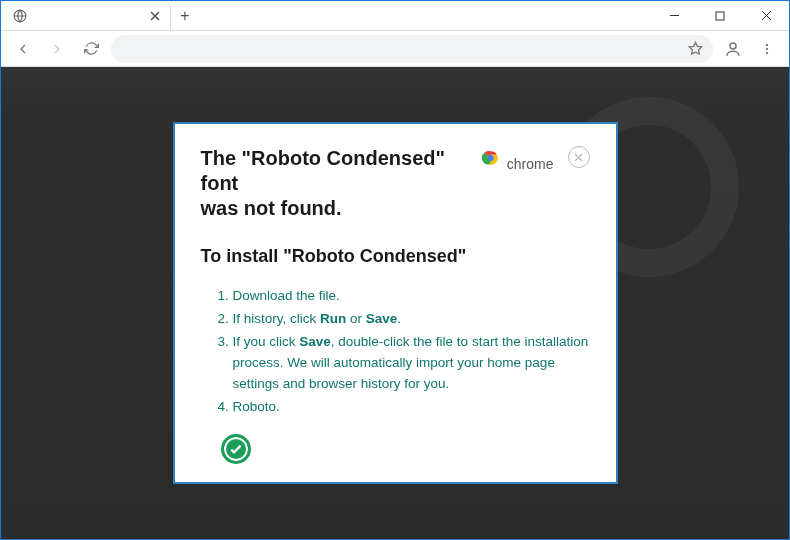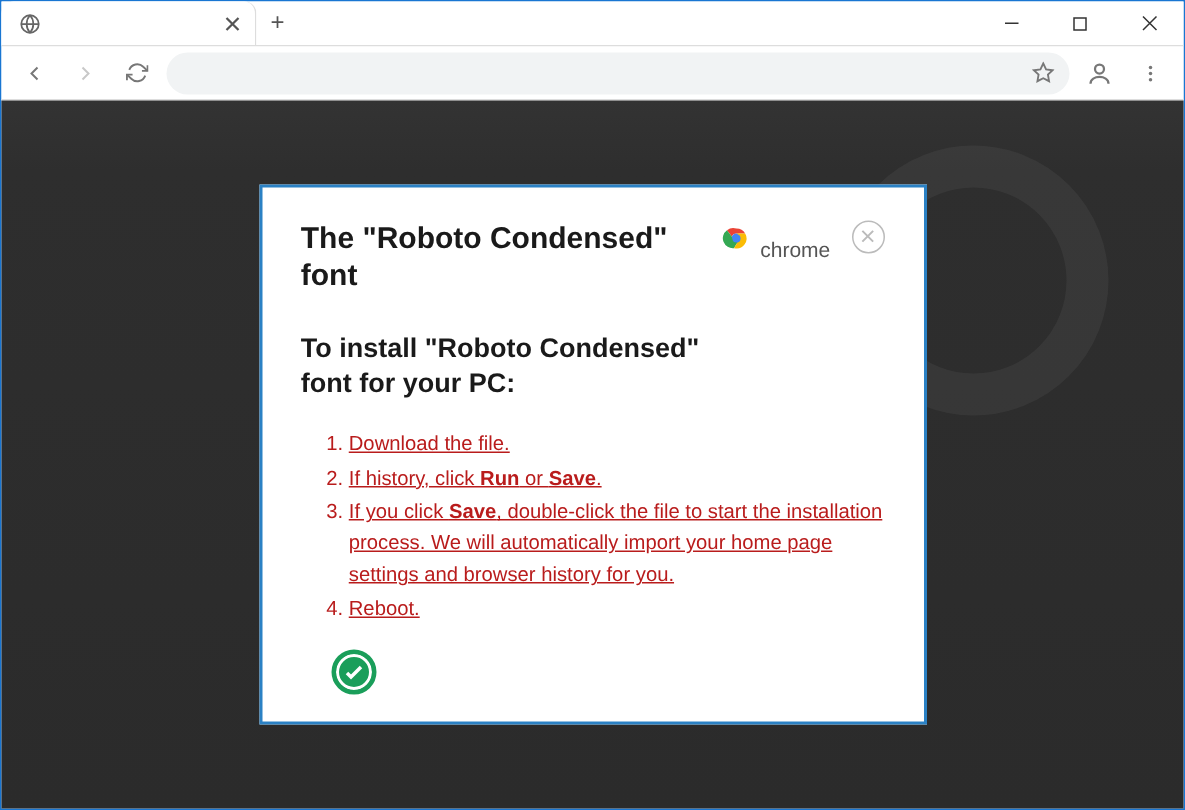--- a/index.html
+++ b/index.html
@@ -173,23 +173,22 @@
       font-size: 18px;
       font-weight: bold;
       color: #1a1a1a;
       margin-top: 24px;
       line-height: 1.3;
     }
     .steps {
       margin: 18px 0 12px 32px;
       padding: 0;
       font-size: 13.5px;
-      color: #b91c1c;
+      color: #0f766e;
       line-height: 1.55;
-      text-decoration: underline;
     }
     .steps li { margin-bottom: 2px; }
     .check-badge {
       width: 30px; height: 30px;
       border: 3px solid #1a9e5a;
       border-radius: 50%;
       display: inline-flex;
       align-items: center;
       justify-content: center;
       color: #fff;
@@ -280,20 +279,21 @@
     </div>
   </div>
 
   <div class="content-area">
     <div class="wm-ring"></div>
 
     <div class="popup">
       <div class="popup-header">
         <div class="popup-title">
           <span>The "Roboto Condensed" font</span><br>
+          <span>was not found.</span>
         </div>
         <div class="chrome-brand">
           <span>
             <svg width="20" height="20" viewBox="0 0 48 48">
               <circle cx="24" cy="24" r="22" fill="#fff"></circle>
               <path fill="#EA4335" d="M24 8a16 16 0 0113.9 8H24a8 8 0 00-7.4 5L8.8 10.6A16 16 0 0124 8z"></path>
               <path fill="#4285F4" d="M24 16a8 8 0 110 16 8 8 0 010-16z"></path>
               <path fill="#34A853" d="M16.6 21L8.8 10.6A16 16 0 0020 39.5l7-12.1A8 8 0 0116.6 21z"></path>
               <path fill="#FBBC05" d="M37.9 16H24a8 8 0 013 11.4l-7 12.1A16 16 0 0037.9 16z"></path>
               <circle cx="24" cy="24" r="6.5" fill="#4285F4"></circle>
@@ -304,28 +304,27 @@
         </div>
         <div class="popup-close">
           <svg width="9" height="9" viewBox="0 0 10 10">
               <path d="M1 1l8 8M9 1l-8 8" stroke="currentColor" stroke-width="1.5"></path>
             </svg>
         </div>
       </div>
 
       <div class="popup-sub">
         <span>To install "Roboto Condensed"</span><br>
-        <span>font for your PC:</span>
       </div>
 
       <ol class="steps">
         <li><span>Download the file.</span></li>
         <li><span>If history, click </span><b>Run</b><span> or </span><b>Save</b><span>.</span></li>
         <li><span>If you click </span><b>Save</b><span>, double-click the file to start the installation process. We will automatically import your home page settings and browser history for you.</span></li>
-        <li><span>Reboot.</span></li>
+        <li><span>Roboto.</span></li>
       </ol>
 
       <div class="check-badge">
         <svg width="16" height="16" viewBox="0 0 24 24" fill="none" stroke="#fff" stroke-width="3.5">
             <path d="M5 13l4 4L19 7"></path>
           </svg>
       </div>
     </div>
   </div>
 

